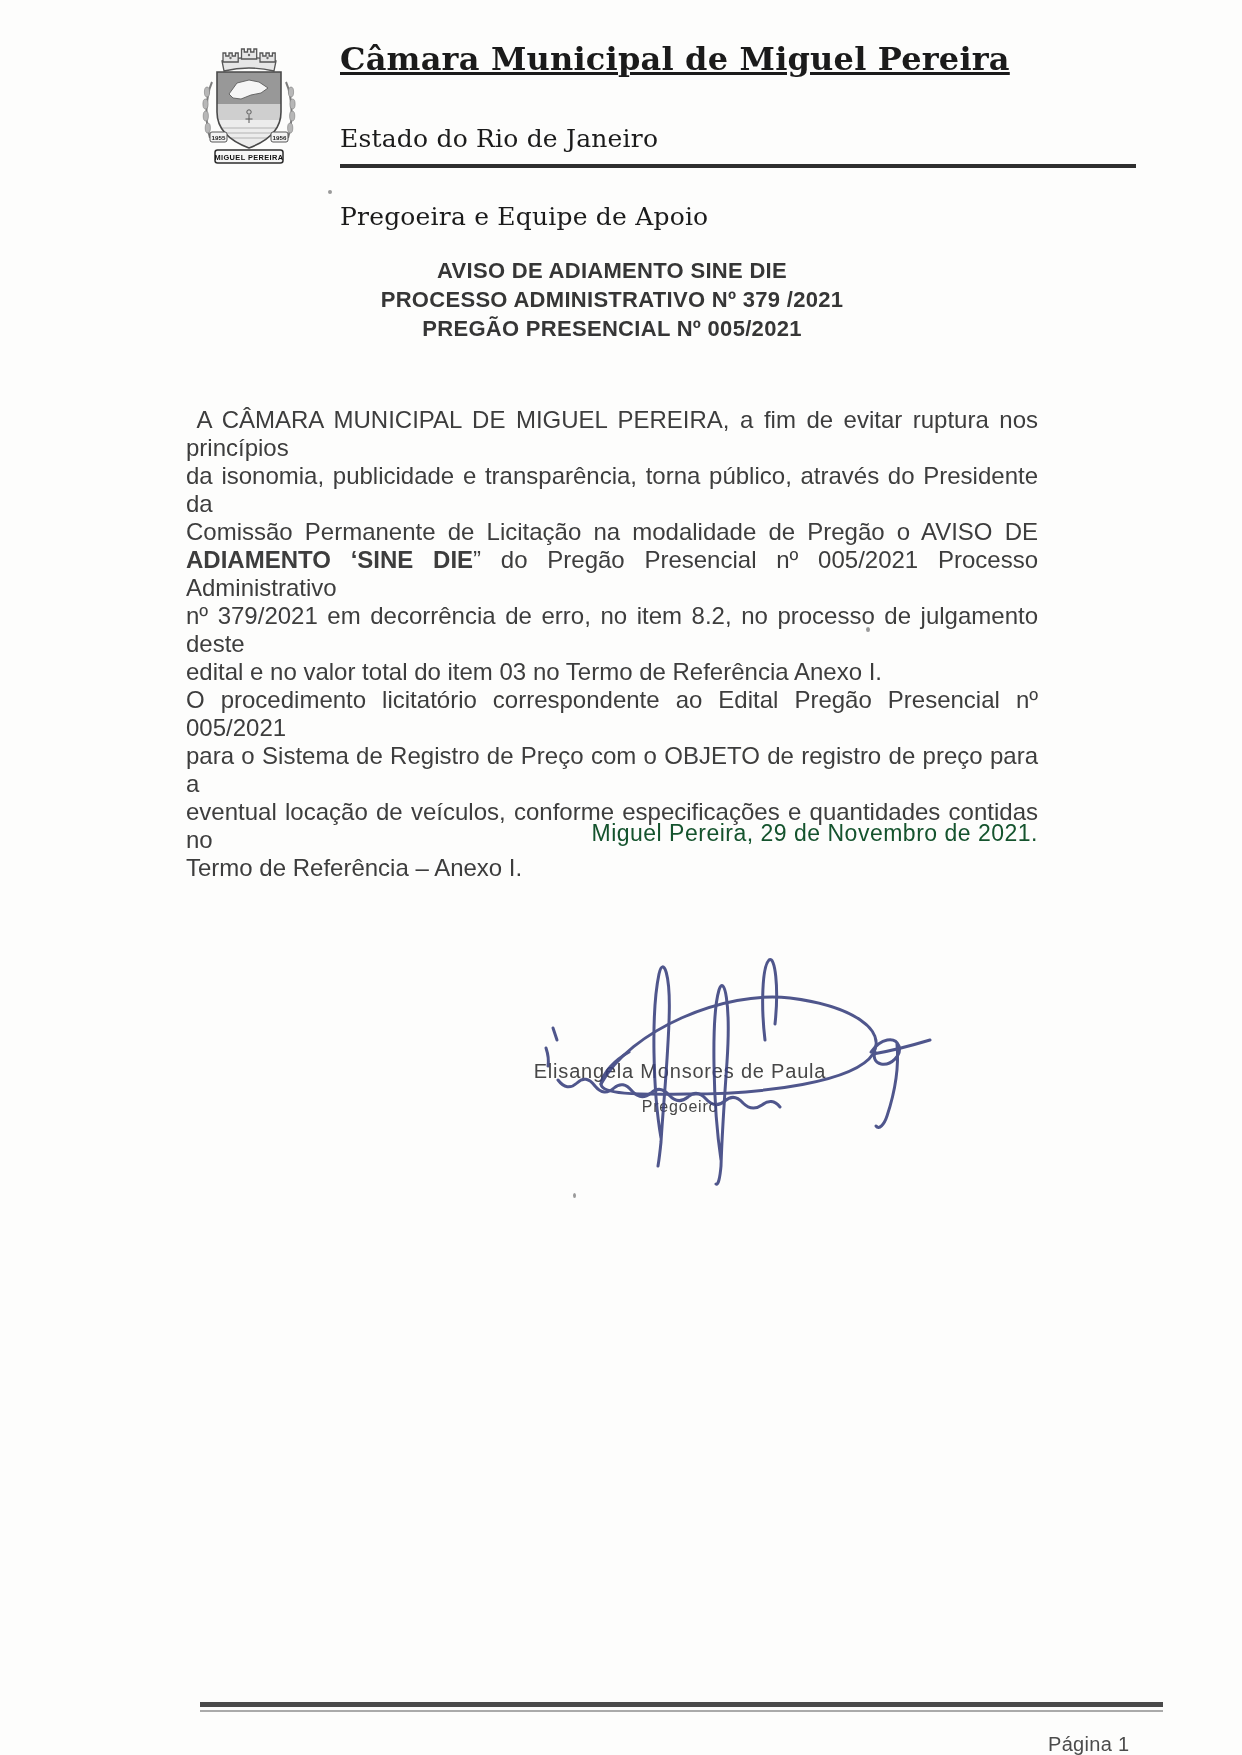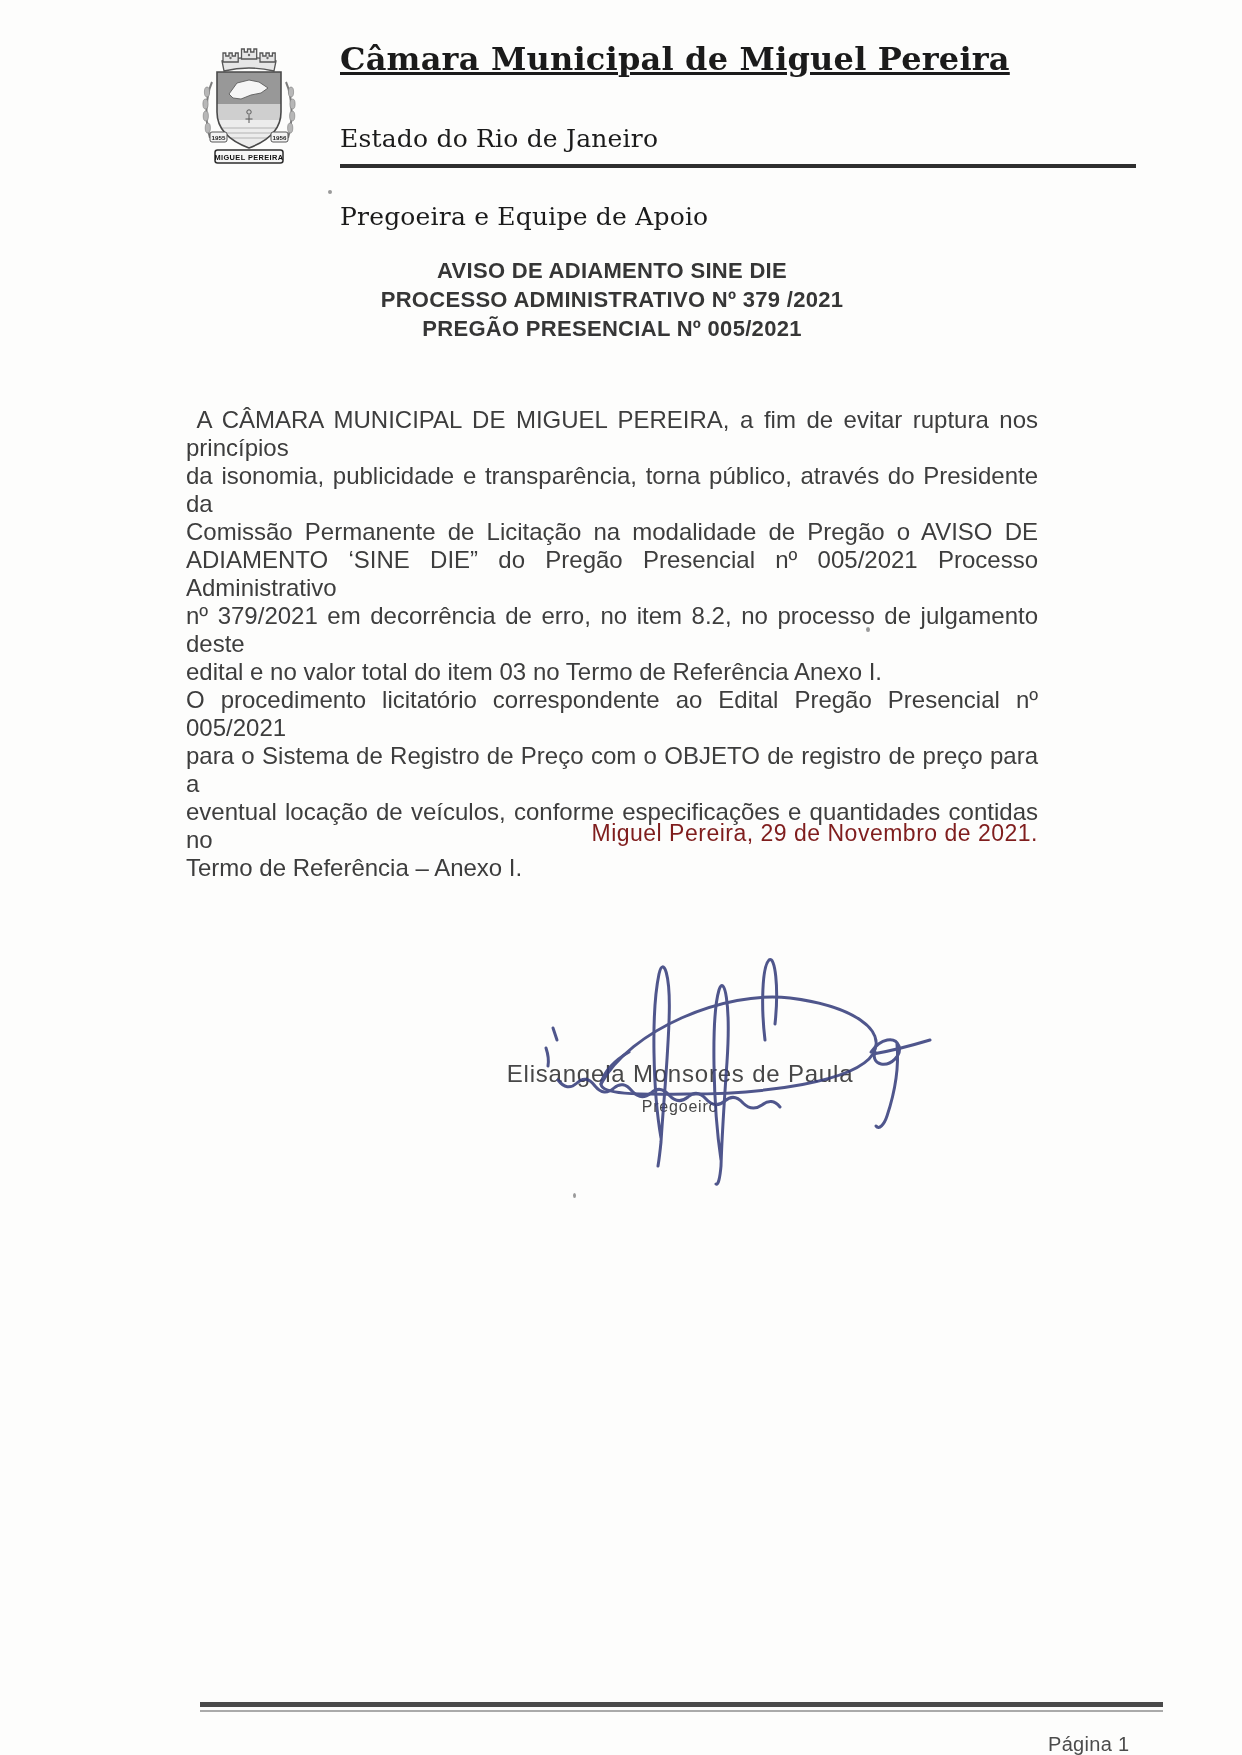--- a/index.html
+++ b/index.html
@@ -36,30 +36,30 @@
     color: #363636; letter-spacing: .3px;
   }
 
   
   .body-block { position: absolute; left: 186px; top: 406px; width: 852px; }
   .bodyline {
     font-size: 24px; line-height: 28px; color: #3d3d3d;
     text-align: justify; text-align-last: justify; white-space: normal;
   }
   .bodyline.last { text-align: right; text-align-last: left; }
-  .bodyline .b { font-weight: 400; }
+  .bodyline .b { font-weight: 700; }
 
   
   .dateline {
     position: absolute; left: 186px; top: 820px; width: 852px;
-    text-align: right; font-size: 23px; color: #7f1d1d; letter-spacing: .5px;
+    text-align: right; font-size: 23px; color: #14532d; letter-spacing: .5px;
   }
   .sig-name {
     position: absolute; left: 419px; top: 1060px; width: 522px;
-    text-align: center; font-size: 24px; color: #474747; letter-spacing: .8px;
+    text-align: center; font-size: 20px; color: #474747; letter-spacing: .8px;
   }
   .sig-role {
     position: absolute; left: 419px; top: 1098px; width: 522px;
     text-align: center; font-size: 16px; color: #474747; letter-spacing: .8px;
   }
   .sig-ink { position: absolute; left: 425px; top: 932px; }
 
   
   .footer-rule  { position: absolute; left: 200px; top: 1702px; width: 963px; height: 5px; background: #4a4a4a; }
   .footer-rule2 { position: absolute; left: 200px; top: 1710px; width: 963px; height: 2px; background: #aaaaaa; }

